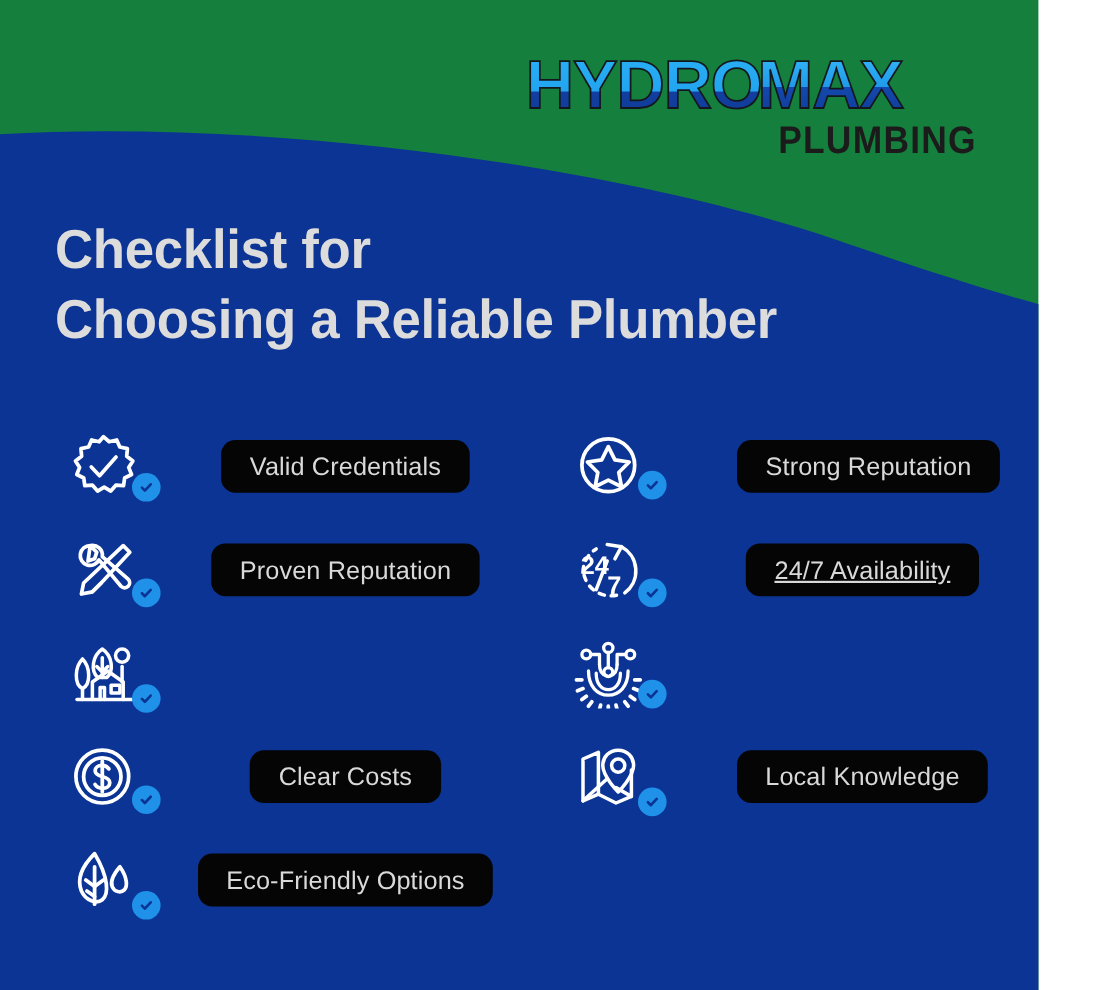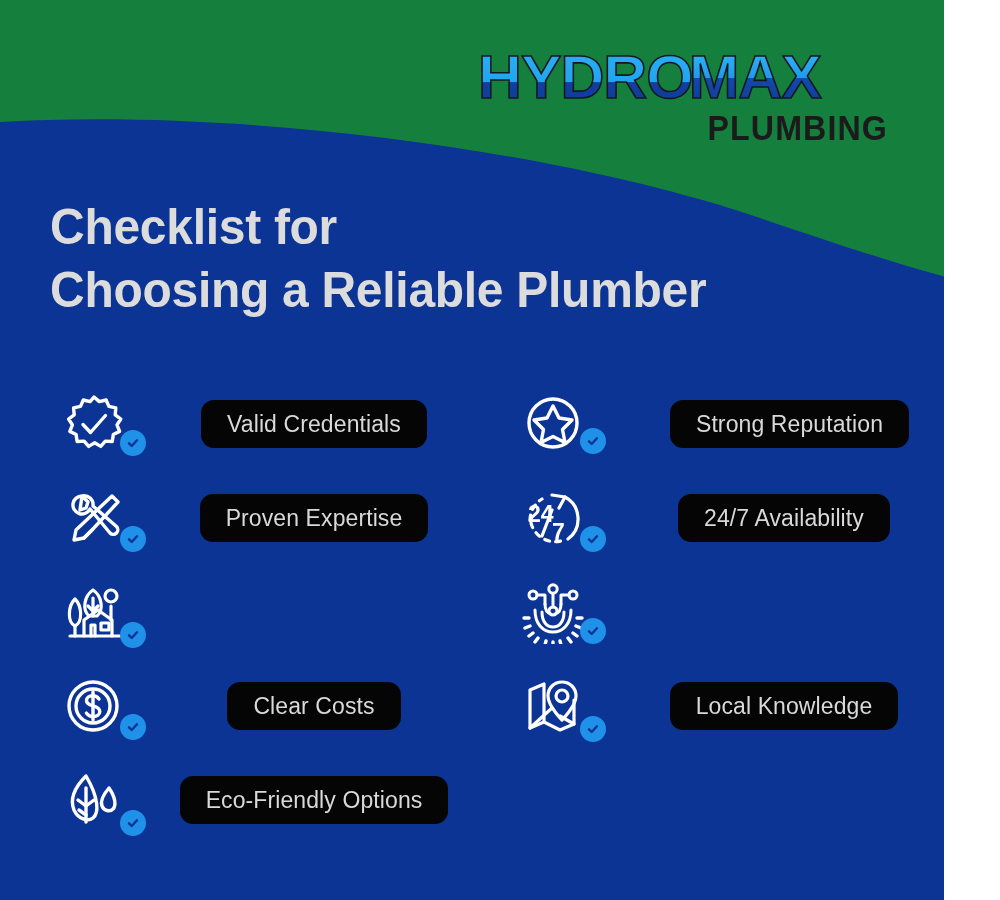--- a/index.html
+++ b/index.html
@@ -214,21 +214,21 @@
               <path d="M50 10 L56 16 L30 44 L22 52 L12 54 L14 44 z"></path>
               <path d="M22 52 L30 44"></path>
             </svg>
             <span class="tick" style="left: 58px; top: 46px; background: rgb(31, 145, 232);">
               <svg width="14" height="14" viewBox="0 0 14 14" fill="none" stroke="#0b3494" stroke-width="2.4" stroke-linecap="round" stroke-linejoin="round">
                   <path d="M3 7.3 L5.7 10 L11 4.3" stroke="#0b3494"></path>
                 </svg>
             </span>
           </div>
           <div class="pill-holder">
-            <div class="pill" style="background: rgb(5, 5, 5); color: rgb(217, 217, 217);">Proven Expertise</div>
+            <div class="pill" style="background: rgb(5, 5, 5); color: rgb(217, 217, 217);">Proven Reputation</div>
           </div>
         </div>
       </div>
 
       <div class="row">
         <div class="row-inner">
           <div class="icon-wrap">
             <svg width="64" height="64" viewBox="0 0 64 64" fill="none" stroke="#ffffff" stroke-width="3.2" stroke-linecap="round" stroke-linejoin="round">
               <path d="M13 46 C5 42 6 26 13 19 C20 26 21 42 13 46 z"></path>
               <path d="M13 46 L13 56"></path>
@@ -330,21 +330,21 @@
               <path d="M30 24 L20 50" stroke-width="3.2"></path>
               <text x="30" y="54" font-family="'Liberation Sans', sans-serif" font-weight="bold" font-size="23" fill="#ffffff" stroke="none">7</text>
             </svg>
             <span class="tick" style="left: 58px; top: 46px; background: rgb(31, 145, 232);">
               <svg width="14" height="14" viewBox="0 0 14 14" fill="none" stroke="#0b3494" stroke-width="2.4" stroke-linecap="round" stroke-linejoin="round">
                   <path d="M3 7.3 L5.7 10 L11 4.3" stroke="#0b3494"></path>
                 </svg>
             </span>
           </div>
           <div class="pill-holder">
-            <div class="pill" style="background: rgb(5, 5, 5); color: rgb(217, 217, 217);">24/7 Availability</div>
+            <div class="pill" style="background: rgb(5, 5, 5); color: rgb(217, 217, 217); text-decoration: underline;">24/7 Availability</div>
           </div>
         </div>
       </div>
 
       <div class="row">
         <div class="row-inner">
           <div class="icon-wrap">
             <svg width="64" height="64" viewBox="0 0 64 64" fill="none" stroke="#ffffff" stroke-width="3" stroke-linecap="round" stroke-linejoin="round">
               <circle cx="31" cy="9" r="4.2"></circle>
               <circle cx="11" cy="15" r="4"></circle>

